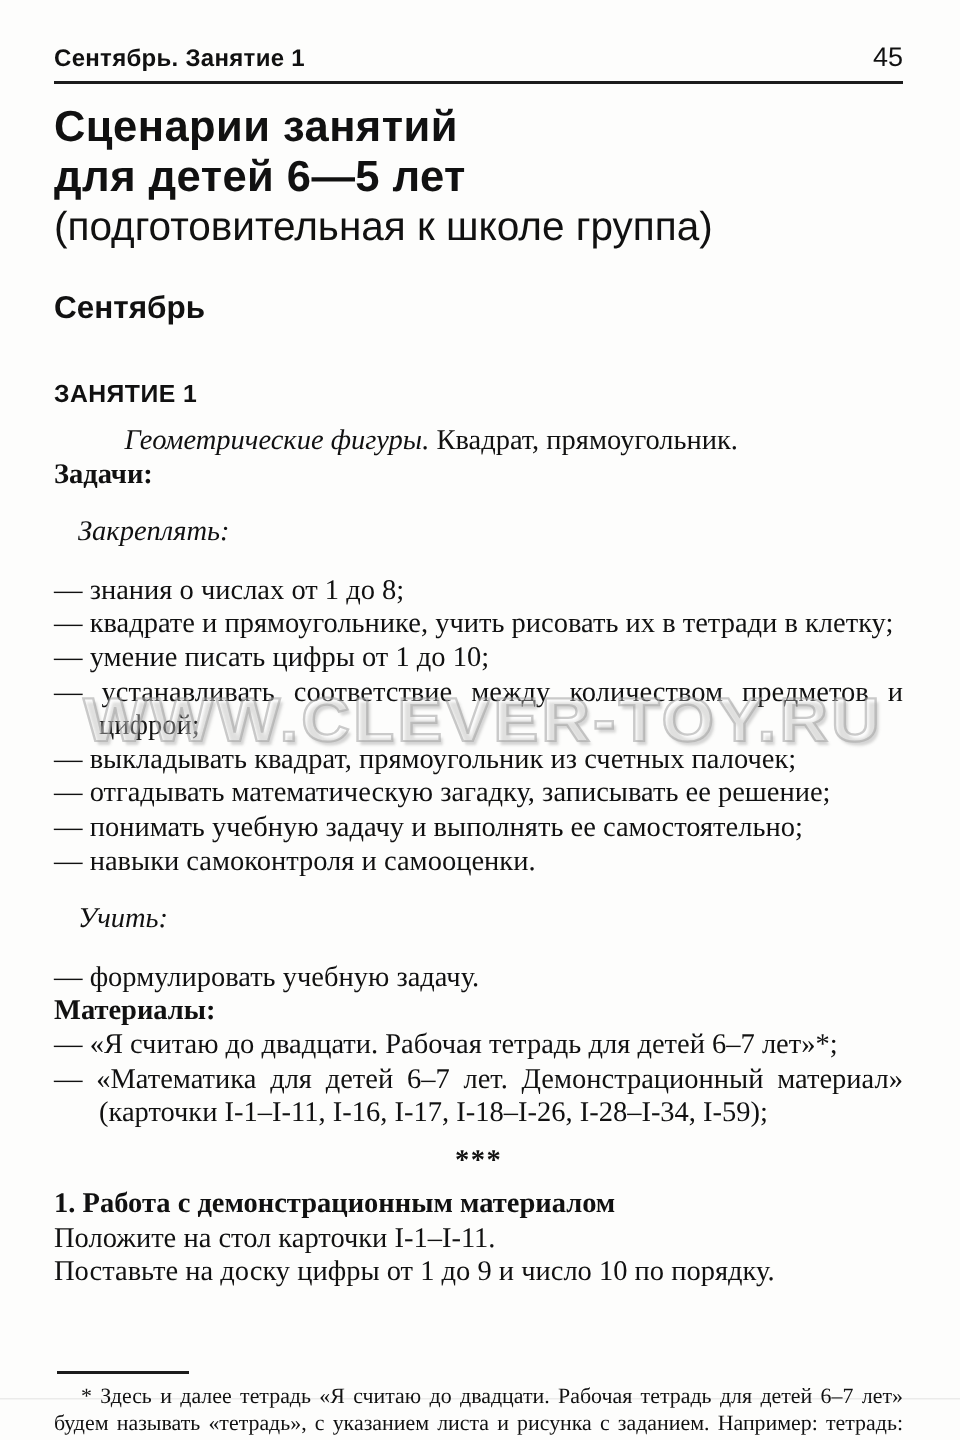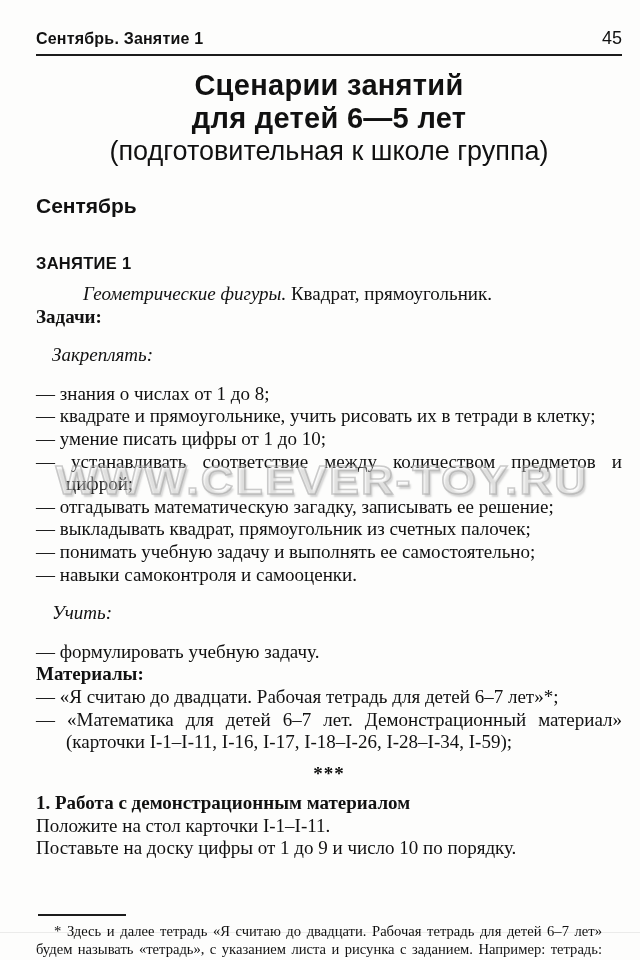--- a/index.html
+++ b/index.html
@@ -8,35 +8,35 @@
     background: #f6f6f4;
     font-family: "Liberation Serif", serif;
     color: #111;
     overflow: hidden;
   }
   .page {
     position: relative;
     width: 640px; height: 960px;
     background: #fdfdfc;
     box-sizing: border-box;
-    padding: 28px 18px 0 36px;
+    padding: 28px 38px 0 36px;
   }
   
   .runhead {
     display: flex; justify-content: space-between; align-items: baseline;
     font-family: "Liberation Sans", sans-serif;
   }
   .runhead .rh-left { font-weight: bold; font-size: 16px; letter-spacing: .2px; }
   .runhead .rh-num  { font-size: 18px; font-weight: normal; }
   .runhead-rule { border: none; border-top: 2.5px solid #1c1c1c; margin: 5px 0 0 0; }
 
   
   .title {
     font-family: "Liberation Sans", sans-serif;
-    text-align: center; margin-top: 13px; line-height: 33px;
+    margin-top: 13px; line-height: 33px;
   }
   .title .t-bold { font-size: 29px; font-weight: bold; letter-spacing: .3px; }
   .title .t-sub  { font-size: 27px; font-weight: normal; }
   .month {
     font-family: "Liberation Sans", sans-serif;
     font-size: 21px; font-weight: bold; margin-top: 26px;
   }
 
   
   .lesson-head {
@@ -112,22 +112,22 @@
     </div>
 
     <p class="h-serif">Задачи:</p>
     <p class="h-ital">Закреплять:</p>
 
     <ul class="dash">
       <li>— знания о числах от 1 до 8;</li>
       <li>— квадрате и прямоугольнике, учить рисовать их в тетради в клетку;</li>
       <li>— умение писать цифры от 1 до 10;</li>
       <li>— устанавливать соответствие между количеством предметов и цифрой;</li>
+      <li>— выкладывать квадрат, прямоугольник из счетных палочек;</li>
       <li>— отгадывать математическую загадку, записывать ее решение;</li>
-      <li>— выкладывать квадрат, прямоугольник из счетных палочек;</li>
       <li>— понимать учебную задачу и выполнять ее самостоятельно;</li>
       <li>— навыки самоконтроля и самооценки.</li>
     </ul>
 
     <p class="h-ital">Учить:</p>
     <ul class="dash">
       <li>— формулировать учебную задачу.</li>
     </ul>
 
     <p class="h-serif">Материалы:</p>

